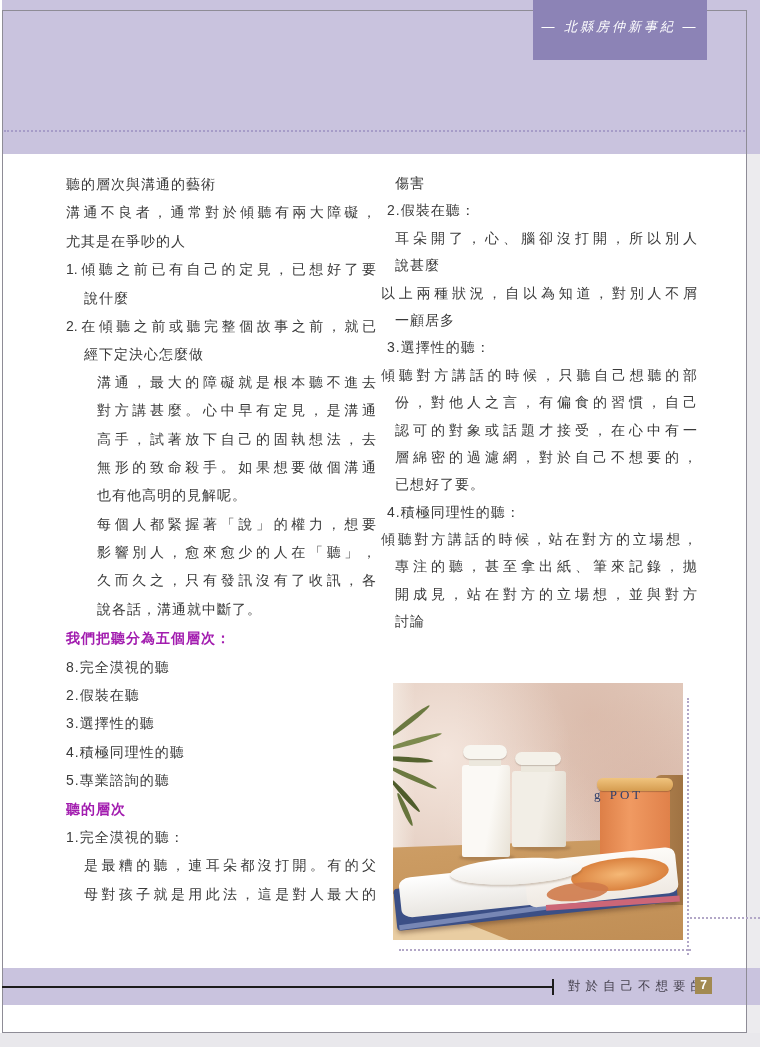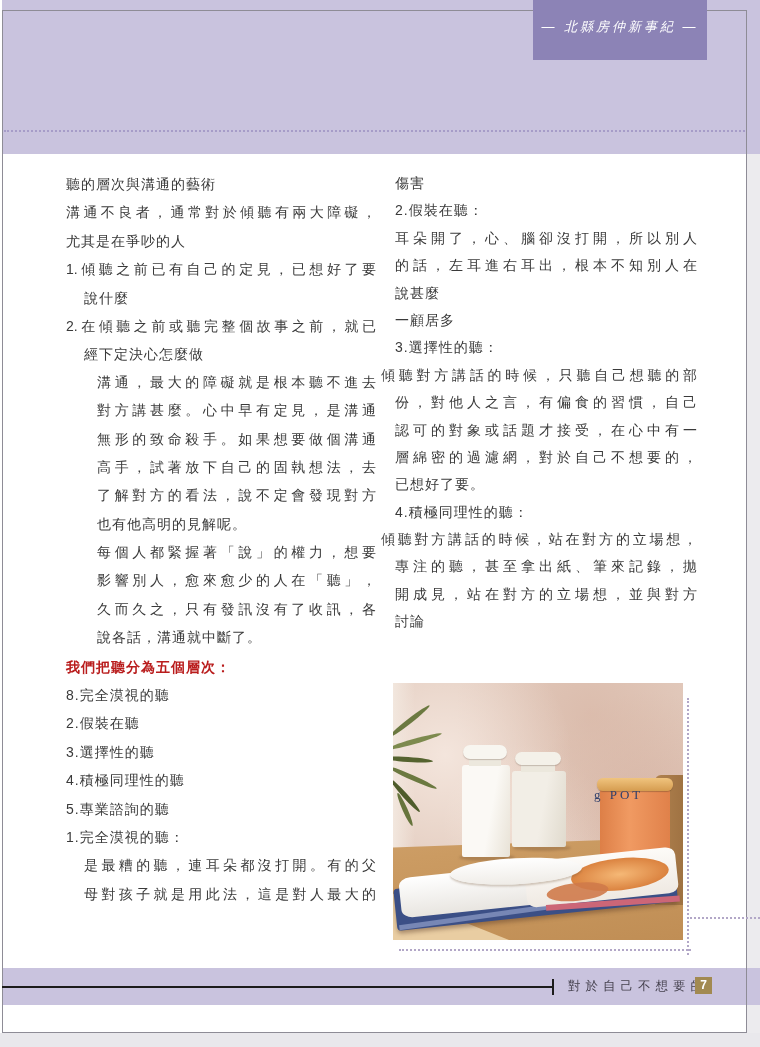--- a/index.html
+++ b/index.html
@@ -14,25 +14,25 @@
   .header-tab{position:absolute;left:533px;top:0;width:174px;height:60px;background:#8c83b6;z-index:7;
               display:flex;align-items:flex-end;justify-content:center;}
   .header-tab .tab-text{color:#ffffff;font-size:13px;letter-spacing:3px;padding-bottom:24px;white-space:nowrap;font-style:italic;}
   
   .col{position:absolute;top:170px;z-index:4;color:#3a3a3a;font-size:14px;}
   .col-left{left:66px;width:310px;}
   .col-right{left:381px;width:316px;}
   .col-left .tline{height:28.4px;line-height:28.4px;}
   .col-right .tline{height:27.4px;line-height:27.4px;}
   .tline{white-space:nowrap;letter-spacing:1px;}
-  .tline.b{font-weight:bold;color:#b91c1c;}
+  .tline.b{font-weight:bold;color:#a21caf;}
   .tline.j{white-space:normal;text-align:justify;text-align-last:justify;letter-spacing:0;}
   .col-left .i1{padding-left:18px;}
   .col-left .i2{padding-left:31px;font-family:Liberation Mono, monospace;}
-  .col-right .i1{padding-left:6px;margin-left:8px;}
+  .col-right .i1{padding-left:6px;}
   .col-right .i2{padding-left:14px;}
   
   .photo{position:absolute;left:393px;top:683px;width:290px;height:257px;overflow:hidden;z-index:4;
          background-color:#e3ccbf;
          background-image:
            radial-gradient(circle at 18% 28%, rgba(255,246,240,.6), transparent 42%),
            radial-gradient(circle at 68% 12%, rgba(213,176,158,.55), transparent 45%),
            radial-gradient(circle at 88% 50%, rgba(206,163,145,.5), transparent 42%),
            radial-gradient(circle at 45% 55%, rgba(247,233,223,.55), transparent 38%);}
   .wall-corner{position:absolute;left:0;top:0;width:22px;height:170px;background:linear-gradient(90deg,#f2e7de,rgba(242,231,222,0));}
@@ -119,44 +119,44 @@
   <div class="col col-left">
       <div class="tline i0">聽的層次與溝通的藝術</div>
       <div class="tline i0 j">溝通不良者，通常對於傾聽有兩大障礙，</div>
       <div class="tline i0">尤其是在爭吵的人</div>
       <div class="tline i0 j">1.傾聽之前已有自己的定見，已想好了要</div>
       <div class="tline i1">說什麼</div>
       <div class="tline i0 j">2.在傾聽之前或聽完整個故事之前，就已</div>
       <div class="tline i1">經下定決心怎麼做</div>
       <div class="tline i2 j">溝通，最大的障礙就是根本聽不進去</div>
       <div class="tline i2 j">對方講甚麼。心中早有定見，是溝通</div>
+      <div class="tline i2 j">高手，試著放下自己的固執想法，去</div>
       <div class="tline i2 j">無形的致命殺手。如果想要做個溝通</div>
-      <div class="tline i2 j">高手，試著放下自己的固執想法，去</div>
-      <div class="tline i2 j">了解對方的看法，說不定會發現對方</div>
       <div class="tline i2">也有他高明的見解呢。</div>
       <div class="tline i2 j">每個人都緊握著「說」的權力，想要</div>
       <div class="tline i2 j">影響別人，愈來愈少的人在「聽」，</div>
       <div class="tline i2 j">久而久之，只有發訊沒有了收訊，各</div>
       <div class="tline i2">說各話，溝通就中斷了。</div>
       <div class="tline i0 b">我們把聽分為五個層次：</div>
       <div class="tline i0">8.完全漠視的聽</div>
       <div class="tline i0">2.假裝在聽</div>
       <div class="tline i0">3.選擇性的聽</div>
       <div class="tline i0">4.積極同理性的聽</div>
       <div class="tline i0">5.專業諮詢的聽</div>
+      <div class="tline i0 b">聽的層次</div>
       <div class="tline i0">1.完全漠視的聽：</div>
       <div class="tline i1 j">是最糟的聽，連耳朵都沒打開。有的父</div>
       <div class="tline i1 j">母對孩子就是用此法，這是對人最大的</div>
     </div>
   <div class="col col-right">
       <div class="tline i2">傷害</div>
       <div class="tline i1">2.假裝在聽：</div>
       <div class="tline i2 j">耳朵開了，心、腦卻沒打開，所以別人</div>
-      <div class="tline i2 j">的話，左耳進右耳出，根本不知別人在</div>
       <div class="tline i2">說甚麼</div>
+      <div class="tline i0 j">以上兩種狀況，自以為知道，對別人不屑</div>
       <div class="tline i2">一顧居多</div>
       <div class="tline i1">3.選擇性的聽：</div>
       <div class="tline i0 j">傾聽對方講話的時候，只聽自己想聽的部</div>
       <div class="tline i2 j">份，對他人之言，有偏食的習慣，自己</div>
       <div class="tline i2 j">認可的對象或話題才接受，在心中有一</div>
       <div class="tline i2 j">層綿密的過濾網，對於自己不想要的，</div>
       <div class="tline i2">已想好了要。</div>
       <div class="tline i1">4.積極同理性的聽：</div>
       <div class="tline i0 j">傾聽對方講話的時候，站在對方的立場想，</div>
       <div class="tline i2 j">專注的聽，甚至拿出紙、筆來記錄，拋</div>

